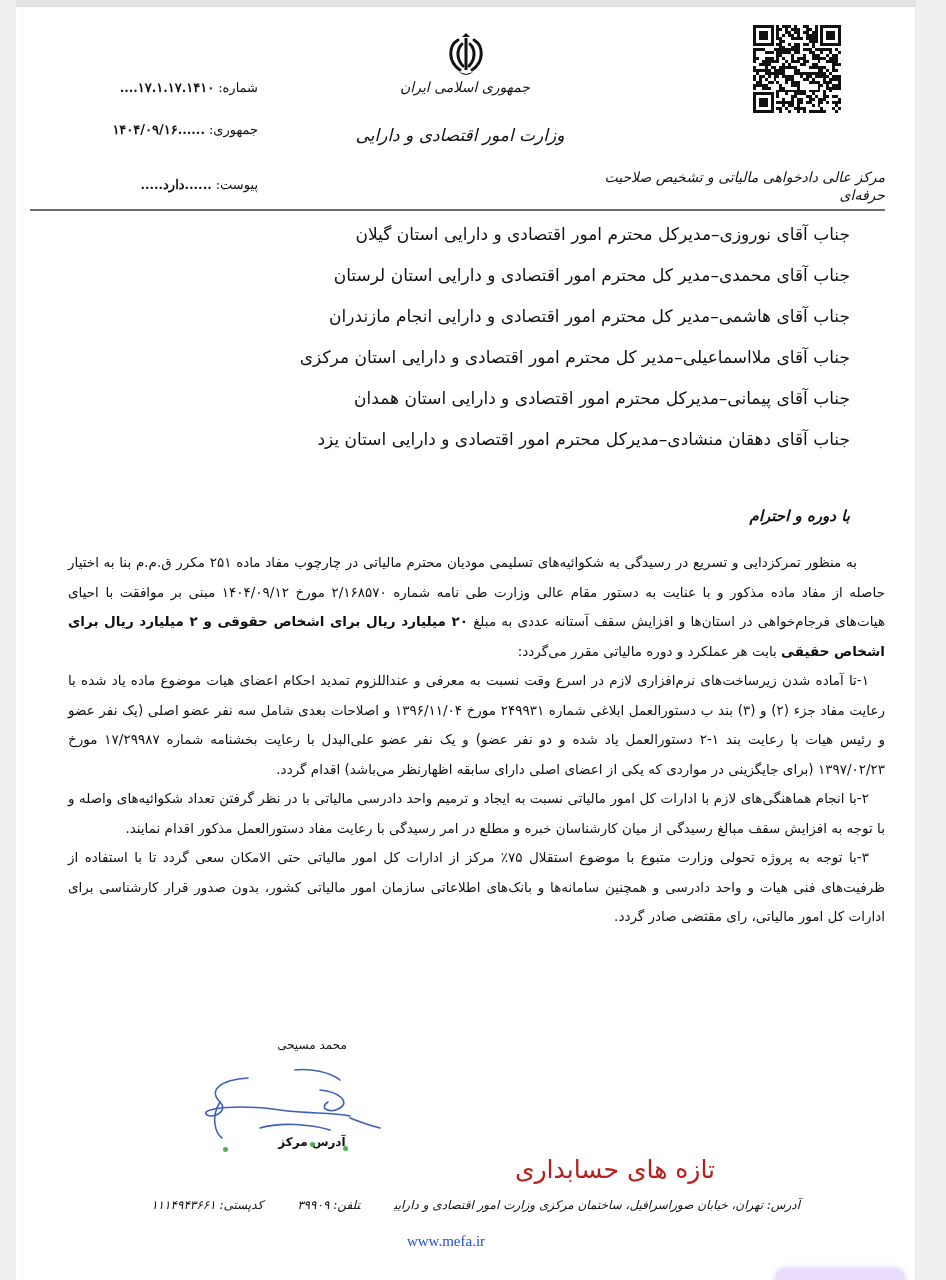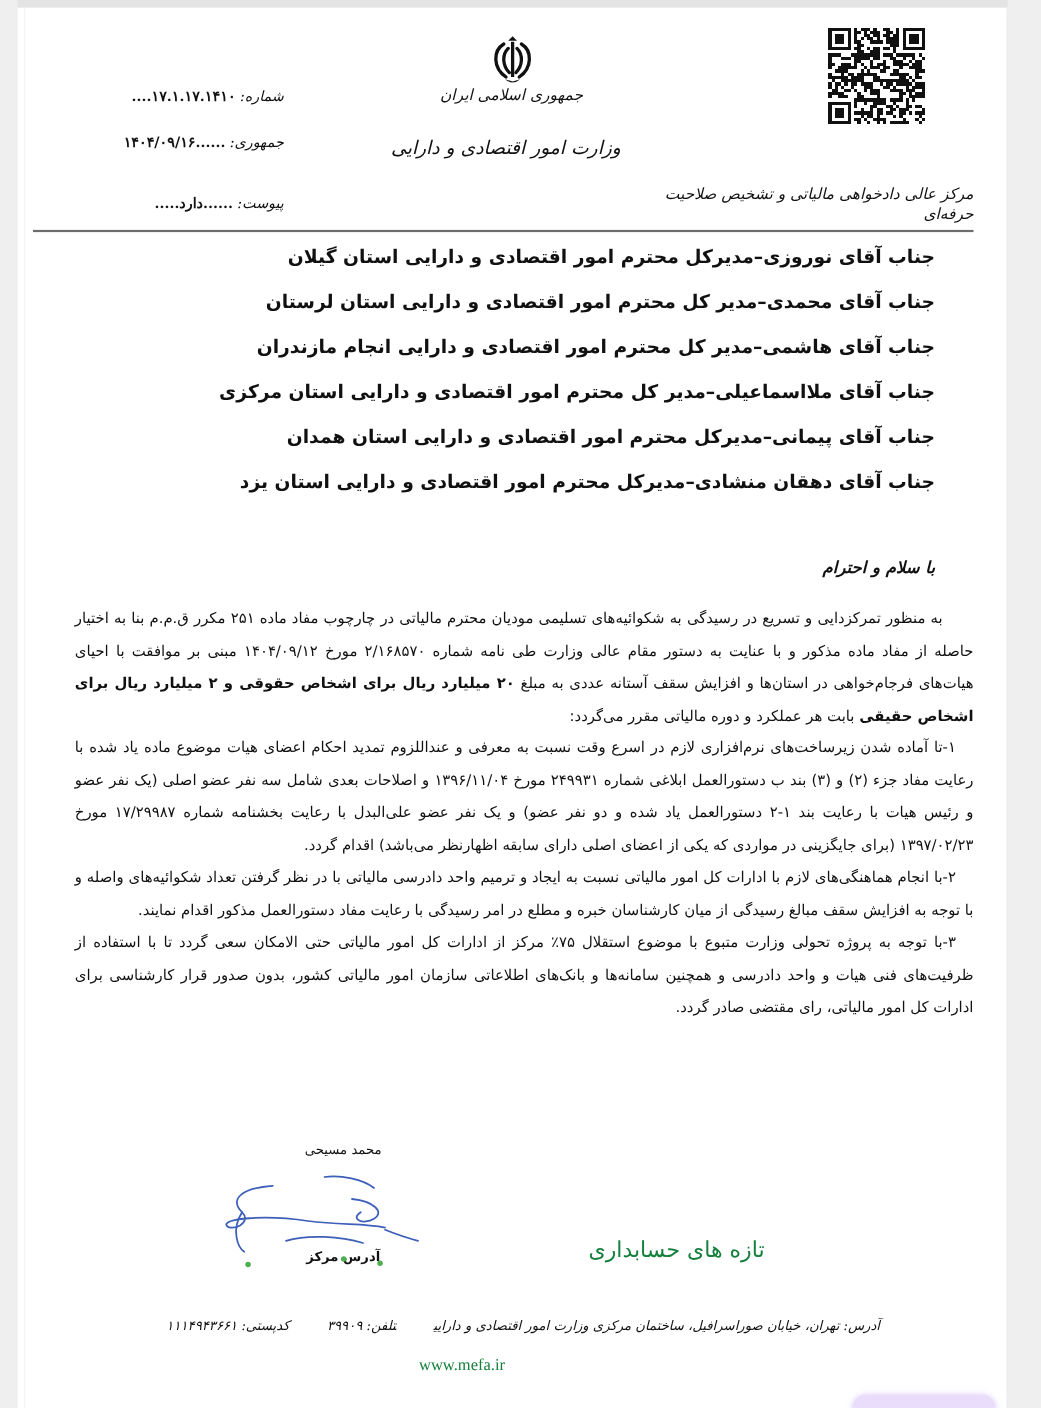--- a/index.html
+++ b/index.html
@@ -83,21 +83,21 @@
       position: absolute;
       left: 78px;
       width: 180px;
       direction: rtl;
       text-align: right;
       font-family: "DejaVu Serif", serif;
       font-size: 13px;
       font-weight: bold;
       white-space: nowrap;
     }
-    .meta-row .meta-label { font-style: italic; font-weight: normal; margin-left: 4px; }
+    .meta-row .meta-label { font-weight: normal; margin-left: 4px; }
     .meta-number { top: 80px; }
     .meta-date { top: 122px; }
     .meta-attach { top: 177px; }
 
     .header-rule {
       position: absolute;
       left: 30px; top: 209px;
       width: 855px; height: 2px;
       background: #6d6d6d;
     }
@@ -107,21 +107,21 @@
       position: absolute;
       right: 96px; top: 214px;
       width: 760px;
       direction: rtl;
       text-align: right;
       margin: 0; padding: 0;
       list-style: none;
     }
     .recipients li {
       font-family: "DejaVu Sans", sans-serif;
-      font-weight: bold;
+      font-weight: normal;
       font-size: 17px;
       line-height: 41px;
       height: 41px;
       white-space: nowrap;
     }
     .salutation {
       position: absolute;
       right: 96px; top: 505px;
       direction: rtl;
       font-family: "DejaVu Serif", serif;
@@ -173,53 +173,53 @@
       line-height: 16px;
     }
     .green-dot {
       position: absolute;
       width: 5px; height: 5px;
       background: #4caf50;
       border-radius: 50%;
     }
     .watermark {
       position: absolute;
-      left: 490px; top: 1122px;
+      left: 490px; top: 1156px;
       width: 250px;
       text-align: center;
       direction: rtl;
       font-family: "DejaVu Sans", sans-serif;
-      font-size: 20px;
+      font-size: 25px;
       line-height: 28px;
-      color: #15803d;
+      color: #b91c1c;
     }
 
     
     .footer-address {
       position: absolute;
       left: 120px; top: 1196px;
       width: 680px;
       direction: rtl;
       text-align: right;
       font-family: "DejaVu Serif", serif;
       font-style: italic;
       font-size: 12px;
       line-height: 18px;
       white-space: nowrap;
     }
     .footer-address span { margin-left: 34px; }
     .footer-url {
       position: absolute;
-      left: 330px; top: 1232px;
+      left: 356px; top: 1232px;
       width: 180px;
       text-align: center;
       font-family: "Liberation Serif", serif;
       font-size: 15px;
       line-height: 18px;
-      color: #15803d;
+      color: #1d4ed8;
     }
     .fab-hint {
       position: absolute;
       left: 775px; top: 1268px;
       width: 130px; height: 24px;
       border-radius: 14px;
       background: #eadcfb;
       box-shadow: 0 0 6px rgba(200,170,250,0.6);
     }
   </style>
@@ -663,21 +663,21 @@
 
 <ul class="recipients">
   <li>جناب آقای نوروزی–مدیرکل محترم امور اقتصادی و دارایی استان گیلان</li>
   <li>جناب آقای محمدی–مدیر کل محترم امور اقتصادی و دارایی استان لرستان</li>
   <li>جناب آقای هاشمی–مدیر کل محترم امور اقتصادی و دارایی انجام مازندران</li>
   <li>جناب آقای ملااسماعیلی–مدیر کل محترم امور اقتصادی و دارایی استان مرکزی</li>
   <li>جناب آقای پیمانی–مدیرکل محترم امور اقتصادی و دارایی استان همدان</li>
   <li>جناب آقای دهقان منشادی–مدیرکل محترم امور اقتصادی و دارایی استان یزد</li>
 </ul>
 
-<div class="salutation">با سلام و احترام</div>
+<div class="salutation">با دوره و احترام</div>
 
 <div class="body-text">
   <p><span>به منظور تمرکزدایی و تسریع در رسیدگی به شکوائیه‌های تسلیمی مودیان محترم مالیاتی در چارچوب مفاد ماده ۲۵۱ مکرر ق.م.م بنا به اختیار حاصله از مفاد ماده مذکور و با عنایت به دستور مقام عالی وزارت طی نامه شماره ۲/۱۶۸۵۷۰ مورخ ۱۴۰۴/۰۹/۱۲ مبنی بر موافقت با احیای هیات‌های فرجام‌خواهی در استان‌ها و افزایش سقف آستانه عددی به مبلغ </span><b>۲۰ میلیارد ریال برای اشخاص حقوقی و ۲ میلیارد ریال برای اشخاص حقیقی</b><span> بابت هر عملکرد و دوره مالیاتی مقرر می‌گردد:</span></p>
   <p class="item">۱-تا آماده شدن زیرساخت‌های نرم‌افزاری لازم در اسرع وقت نسبت به معرفی و عنداللزوم تمدید احکام اعضای هیات موضوع ماده یاد شده با رعایت مفاد جزء (۲) و (۳) بند ب دستورالعمل ابلاغی شماره ۲۴۹۹۳۱ مورخ ۱۳۹۶/۱۱/۰۴ و اصلاحات بعدی شامل سه نفر عضو اصلی (یک نفر عضو و رئیس هیات با رعایت بند ۱-۲ دستورالعمل یاد شده و دو نفر عضو) و یک نفر عضو علی‌البدل با رعایت بخشنامه شماره ۱۷/۲۹۹۸۷ مورخ ۱۳۹۷/۰۲/۲۳ (برای جایگزینی در مواردی که یکی از اعضای اصلی دارای سابقه اظهارنظر می‌باشد) اقدام گردد.</p>
   <p class="item">۲-با انجام هماهنگی‌های لازم با ادارات کل امور مالیاتی نسبت به ایجاد و ترمیم واحد دادرسی مالیاتی با در نظر گرفتن تعداد شکوائیه‌های واصله و با توجه به افزایش سقف مبالغ رسیدگی از میان کارشناسان خبره و مطلع در امر رسیدگی با رعایت مفاد دستورالعمل مذکور اقدام نمایند.</p>
   <p class="item">۳-با توجه به پروژه تحولی وزارت متبوع با موضوع استقلال ۷۵٪ مرکز از ادارات کل امور مالیاتی حتی الامکان سعی گردد تا با استفاده از ظرفیت‌های فنی هیات و واحد دادرسی و همچنین سامانه‌ها و بانک‌های اطلاعاتی سازمان امور مالیاتی کشور، بدون صدور قرار کارشناسی برای ادارات کل امور مالیاتی، رای مقتضی صادر گردد.</p>
 </div>
 
 <svg class="sig-scribble" viewBox="0 0 200 80">
   <g fill="none" stroke="#3d5fb8" stroke-width="1.6" stroke-linecap="round">

